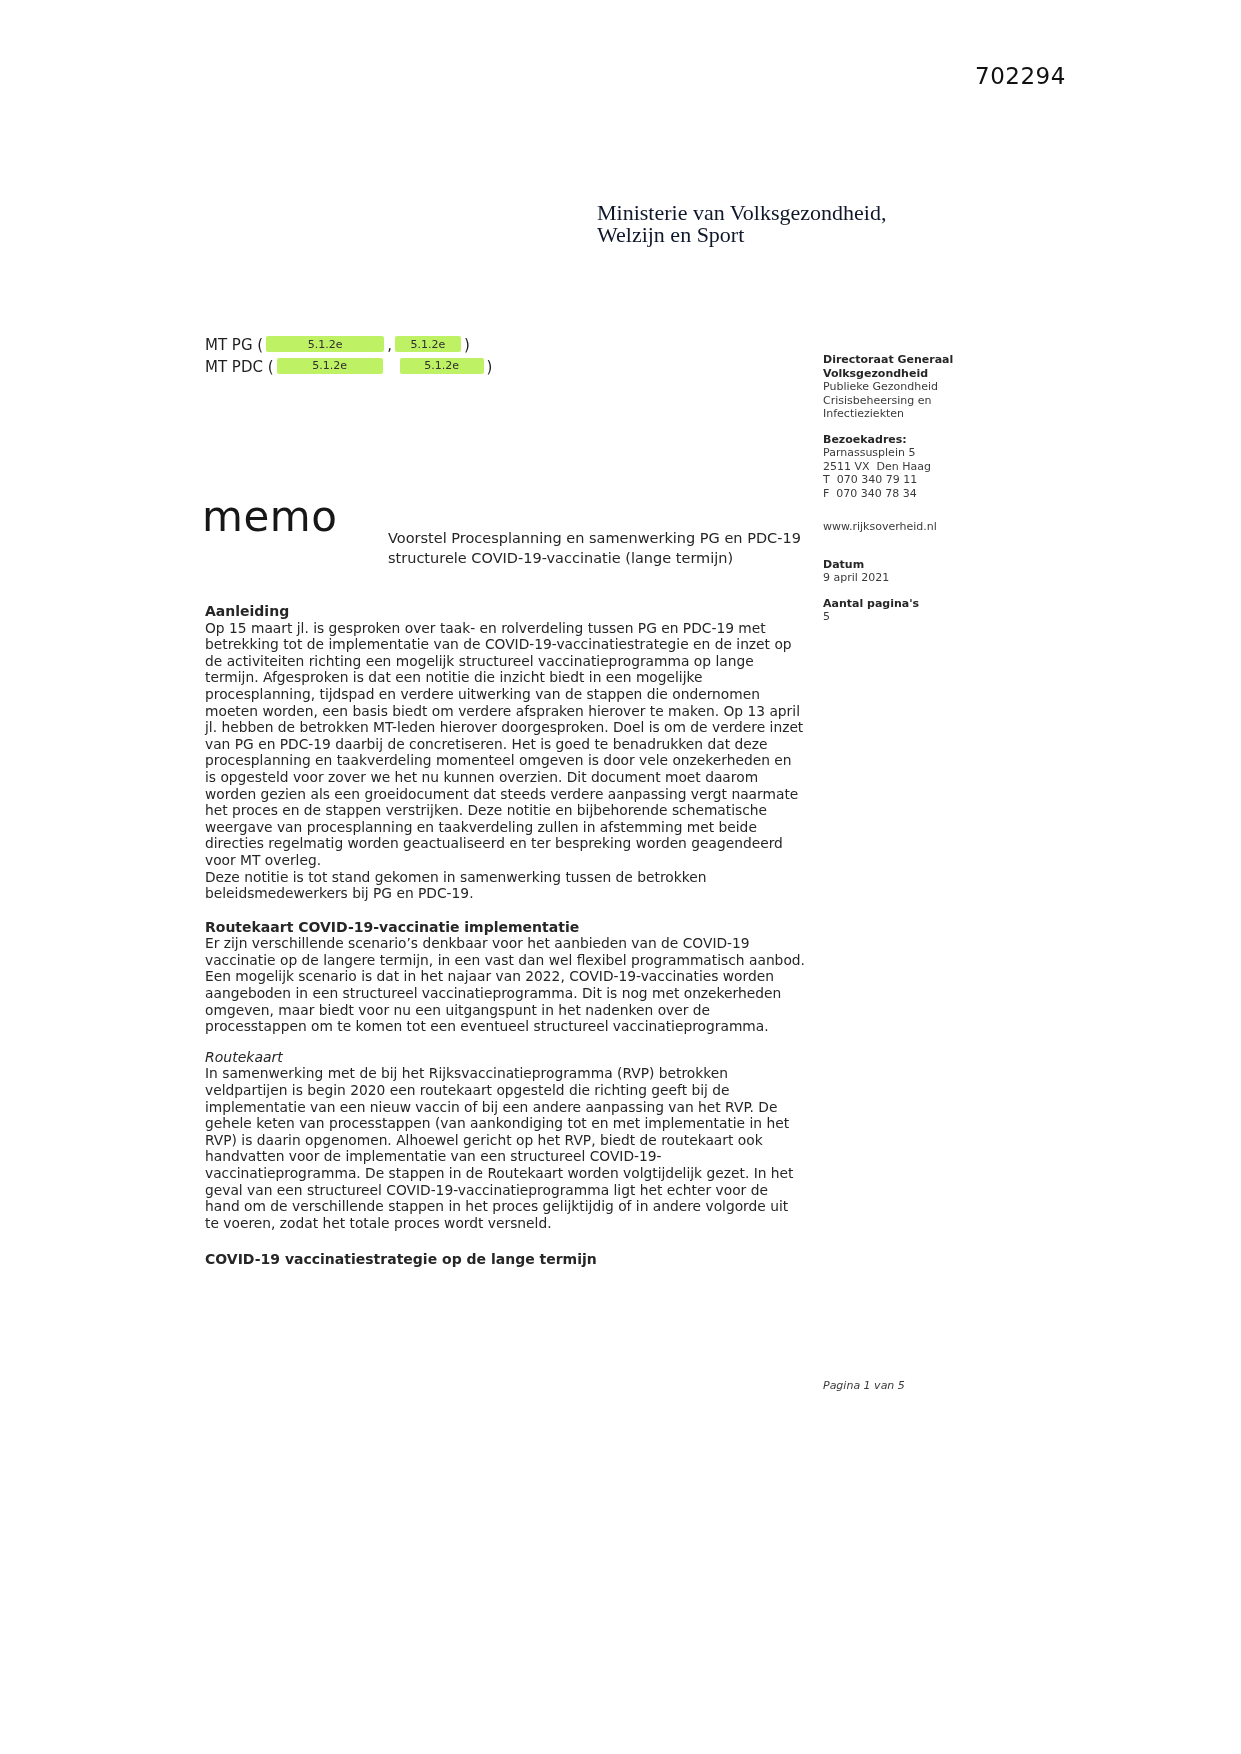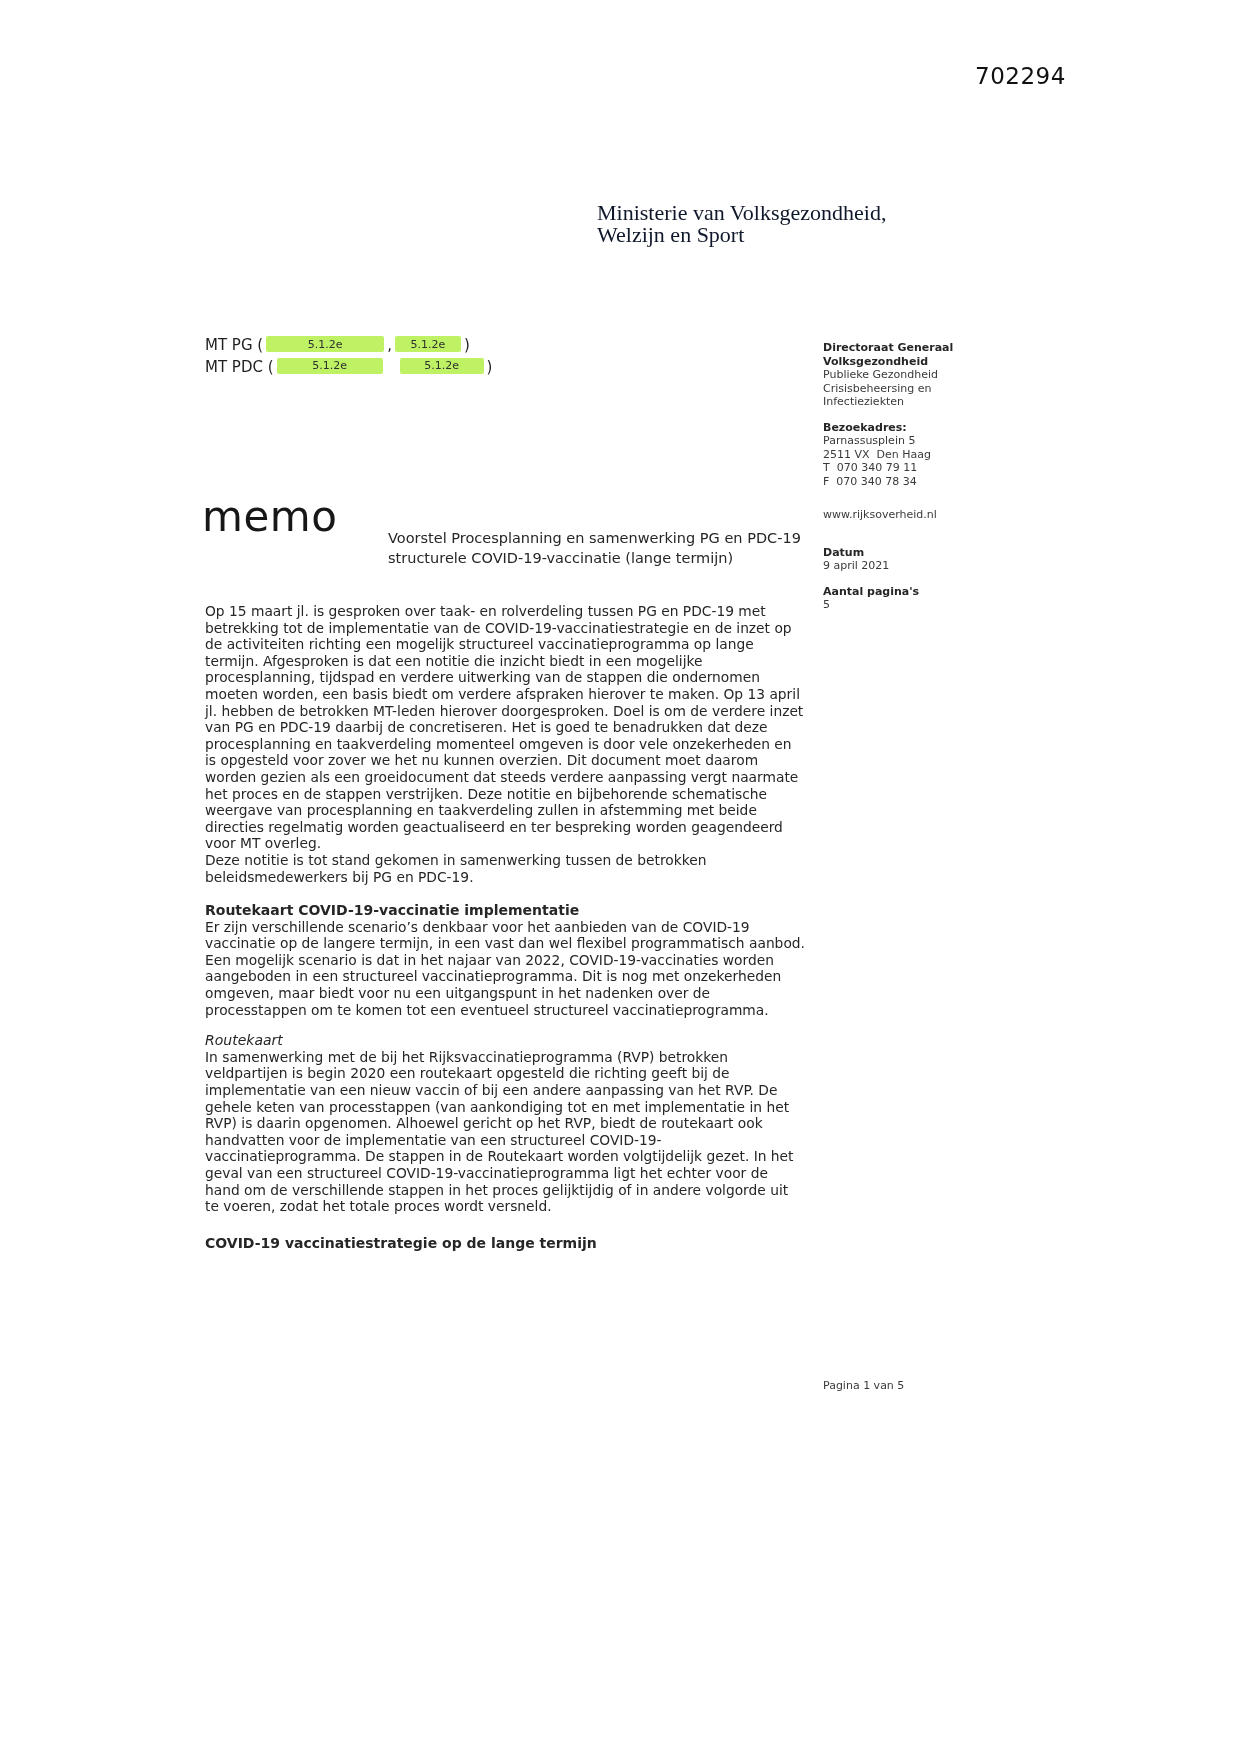--- a/index.html
+++ b/index.html
@@ -60,21 +60,21 @@
     margin: 0 3px;
   }
   .redaction.r1a { width: 118px; }
   .redaction.r1b { width: 66px; }
   .redaction.r2a { width: 106px; }
   .redaction.r2b { width: 84px; margin-left: 14px; }
 
   .sidebar {
     position: absolute;
     left: 823px;
-    top: 328px;
+    top: 340px;
     width: 140px;
     font-size: 11px;
     line-height: 13.5px;
     color: #3a3a3a;
   }
   .sb-bold { font-weight: bold; color: #262626; }
   .prelines { white-space: pre-line; }
   .mt12 { margin-top: 12px; }
   .mt20 { margin-top: 20px; }
   .mt24 { margin-top: 24px; }
@@ -122,20 +122,21 @@
   .gap17 { margin-top: 17px; }
   .gap14 { margin-top: 14px; }
   .gap20 { margin-top: 20px; }
 
   .page-footer {
     position: absolute;
     left: 823px;
     top: 1366px;
     font-size: 11px;
     color: #3a3a3a;
+    font-style: italic;
   }
 </style>
 </head>
 <body>
 
 <div class="page">
 
   <div class="doc-number">702294</div>
 
   <div class="ministry">Ministerie van Volksgezondheid,
@@ -175,20 +176,21 @@
     <div>5</div>
   </div>
 
   <div class="memo-label">memo</div>
 
   <div class="memo-subject">Voorstel Procesplanning en samenwerking PG en PDC-19
 structurele COVID-19-vaccinatie (lange termijn)</div>
 
   <div class="body-col">
 
+    <h2 class="section-heading">Aanleiding</h2>
     <p>Op 15 maart jl. is gesproken over taak- en rolverdeling tussen PG en PDC-19 met betrekking tot de implementatie van de COVID-19-vaccinatiestrategie en de inzet op de activiteiten richting een mogelijk structureel vaccinatieprogramma op lange termijn. Afgesproken is dat een notitie die inzicht biedt in een mogelijke procesplanning, tijdspad en verdere uitwerking van de stappen die ondernomen moeten worden, een basis biedt om verdere afspraken hierover te maken. Op 13 april jl. hebben de betrokken MT-leden hierover doorgesproken. Doel is om de verdere inzet van PG en PDC-19 daarbij de concretiseren. Het is goed te benadrukken dat deze procesplanning en taakverdeling momenteel omgeven is door vele onzekerheden en is opgesteld voor zover we het nu kunnen overzien. Dit document moet daarom worden gezien als een groeidocument dat steeds verdere aanpassing vergt naarmate het proces en de stappen verstrijken. Deze notitie en bijbehorende schematische weergave van procesplanning en taakverdeling zullen in afstemming met beide directies regelmatig worden geactualiseerd en ter bespreking worden geagendeerd voor MT overleg.</p>
     <p>Deze notitie is tot stand gekomen in samenwerking tussen de betrokken beleidsmedewerkers bij PG en PDC-19.</p>
 
     <h2 class="section-heading gap17">Routekaart COVID-19-vaccinatie implementatie</h2>
     <p>Er zijn verschillende scenario’s denkbaar voor het aanbieden van de COVID-19 vaccinatie op de langere termijn, in een vast dan wel flexibel programmatisch aanbod. Een mogelijk scenario is dat in het najaar van 2022, COVID-19-vaccinaties worden aangeboden in een structureel vaccinatieprogramma. Dit is nog met onzekerheden omgeven, maar biedt voor nu een uitgangspunt in het nadenken over de processtappen om te komen tot een eventueel structureel vaccinatieprogramma.</p>
 
     <h2 class="section-heading italic gap14">Routekaart</h2>
     <p>In samenwerking met de bij het Rijksvaccinatieprogramma (RVP) betrokken veldpartijen is begin 2020 een routekaart opgesteld die richting geeft bij de implementatie van een nieuw vaccin of bij een andere aanpassing van het RVP. De gehele keten van processtappen (van aankondiging tot en met implementatie in het RVP) is daarin opgenomen. Alhoewel gericht op het RVP, biedt de routekaart ook handvatten voor de implementatie van een structureel COVID-19-vaccinatieprogramma. De stappen in de Routekaart worden volgtijdelijk gezet. In het geval van een structureel COVID-19-vaccinatieprogramma ligt het echter voor de hand om de verschillende stappen in het proces gelijktijdig of in andere volgorde uit te voeren, zodat het totale proces wordt versneld.</p>
 
     <h2 class="section-heading gap20">COVID-19 vaccinatiestrategie op de lange termijn</h2>

